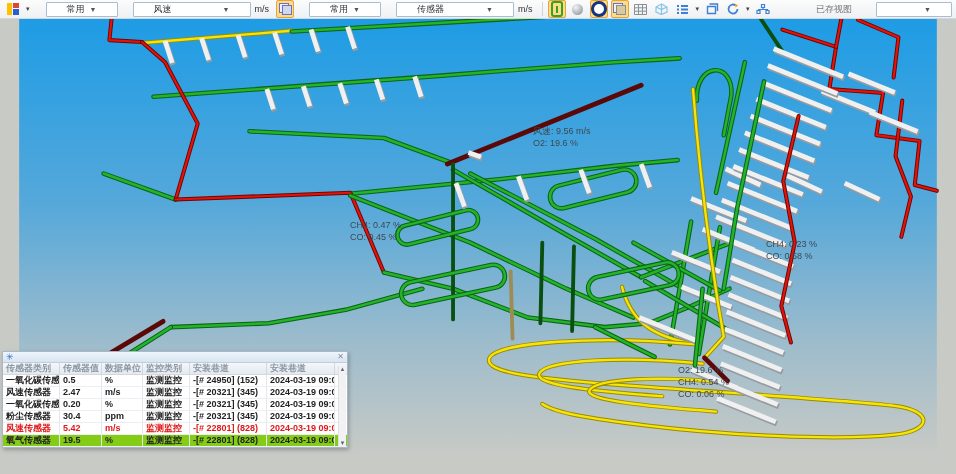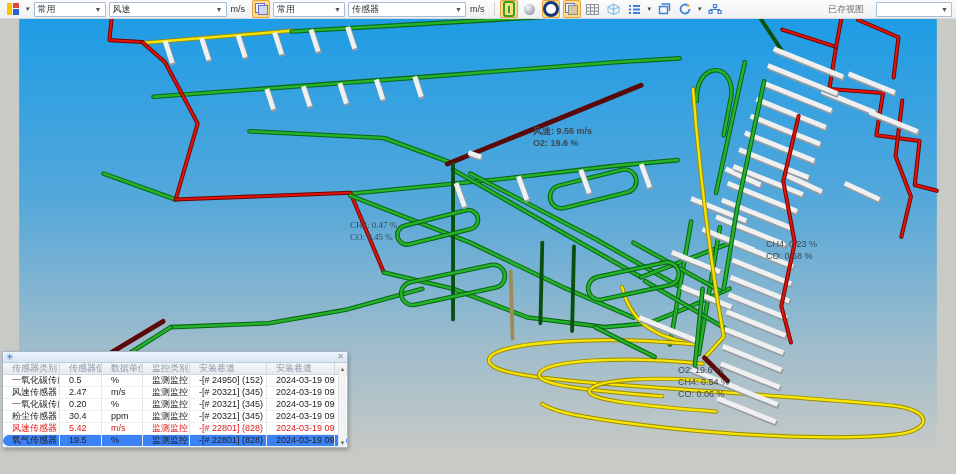--- a/index.html
+++ b/index.html
@@ -4,21 +4,21 @@
 <style>
   html,body{margin:0;padding:0;}
   body{width:956px;height:474px;overflow:hidden;font-family:"Liberation Sans",sans-serif;}
   #app{position:relative;width:956px;height:474px;background:#c8cac5;}
 
   
   #toolbar{position:absolute;left:0;top:0;width:956px;height:19px;
     background:linear-gradient(#fcfcfc,#eef0f2);border-bottom:1px solid #d5d8da;
     display:flex;align-items:center;gap:3px;padding:0 4px;box-sizing:border-box;font-size:9px;color:#333;}
   .combo{height:15px;background:#fff;border:1px solid #a9bdd4;display:flex;align-items:center;
-    justify-content:space-between;padding:0 3px;box-sizing:border-box;border-radius:1px;}
+    justify-content:space-between;padding:0 20px;box-sizing:border-box;border-radius:1px;margin-left:12px;}
   .combo .caret{color:#555;font-size:7px;margin-left:4px;}
   .unit{color:#333;margin:0 4px 0 1px;}
   .tbtn{height:16px;min-width:16px;display:flex;align-items:center;justify-content:center;border-radius:2px;border:1px solid transparent;}
   .tbtn.hl{background:#fcdd85;border-color:#e8a33d;}
   .caret-sm{font-size:7px;color:#444;margin:0 1px;}
   .sep{width:1px;height:14px;background:#d0d3d6;margin:0 2px;}
   
   .legend-ic{width:12px;height:12px;position:relative;}
   .legend-ic i{position:absolute;display:block;}
   
@@ -51,25 +51,25 @@
   
   #panel{position:absolute;left:2px;top:351px;width:344px;height:95px;
     background:#fff;border:1px solid #aab8c6;box-shadow:1px 2px 4px rgba(0,0,0,.25);
     font-size:9px;display:flex;flex-direction:column;}
   #panel-title{height:13px;background:linear-gradient(#eef5fc,#d8e5f2);display:flex;align-items:center;
     padding:0 3px;border-bottom:1px solid #c2cdd8;}
   #panel-title .ast{color:#2f6fd0;font-size:9px;}
   #panel-close{margin-left:auto;color:#8a8f96;font-size:8px;line-height:8px;cursor:default;}
   .trow{display:grid;grid-template-columns:57px 42px 41px 47px 77px 68px 6px;align-items:center;height:11.5px;}
   #thead{background:linear-gradient(#f4f7fa,#e4eaf0);color:#8b97a3;border-bottom:1px solid #d4d8dc;height:13px;}
-  .trow span{padding:0 9px;overflow:hidden;white-space:nowrap;border-right:1px solid #e4e8ec;line-height:11px;}
+  .trow span{padding:0 3px;overflow:hidden;white-space:nowrap;border-right:1px solid #e4e8ec;line-height:11px;font-weight:bold;}
   #thead span{border-right:1px solid #d4d8dc;}
   .trow.data{border-bottom:1px solid #eceff2;color:#222;}
   .trow.alarm span{color:#e01818;}
-  .trow.selected{background:#3b82f6;border-radius:6px;}
+  .trow.selected{background:#84cc16;}
   #vscroll{position:absolute;right:1px;top:14px;bottom:1px;width:7px;background:#f2f2f2;
     display:flex;flex-direction:column;justify-content:space-between;align-items:center;border-left:1px solid #dde1e5;}
   #vscroll .arr{font-size:6px;color:#667;line-height:6px;}
 </style>
 </head>
 <body>
 
 <div id="app">
 
   <div id="toolbar">
@@ -368,25 +368,25 @@
           <path d="M712,300 L704,380" class="gU"></path>
           <path d="M712,300 L704,380" class="gF"></path>
           <path d="M812,120 L796,188 L808,252 L794,318 L804,356" class="rU"></path>
           <path d="M812,120 L796,188 L808,252 L794,318 L804,356" class="rF"></path>
           <path d="M702,92 C708,170 718,250 728,315 L734,350 L714,372" class="yU"></path>
           <path d="M702,92 C708,170 718,250 728,315 L734,350 L714,372" class="yF"></path>
           <path d="M714,372 L738,396" class="mS"></path>
         </g>
     </svg>
 
-    <div class="anno" style="left:533px;top:106px;font-weight:bold;">
+    <div class="anno" style="left:533px;top:106px;">
       <div>风速: 9.56 m/s</div>
         <div>O2: 19.6 %</div>
     </div>
-    <div class="anno" style="left:350px;top:200px;font-family:Liberation Serif, serif;">
+    <div class="anno" style="left:350px;top:200px;">
       <div>CH4: 0.47 %</div>
         <div>CO: 0.45 %</div>
     </div>
     <div class="anno" style="left:766px;top:219px;">
       <div>CH4: 0.23 %</div>
         <div>CO: 0.58 %</div>
     </div>
     <div class="anno" style="left:678px;top:345px;">
       <div>O2: 19.6 %</div>
         <div>CH4: 0.54 %</div>

